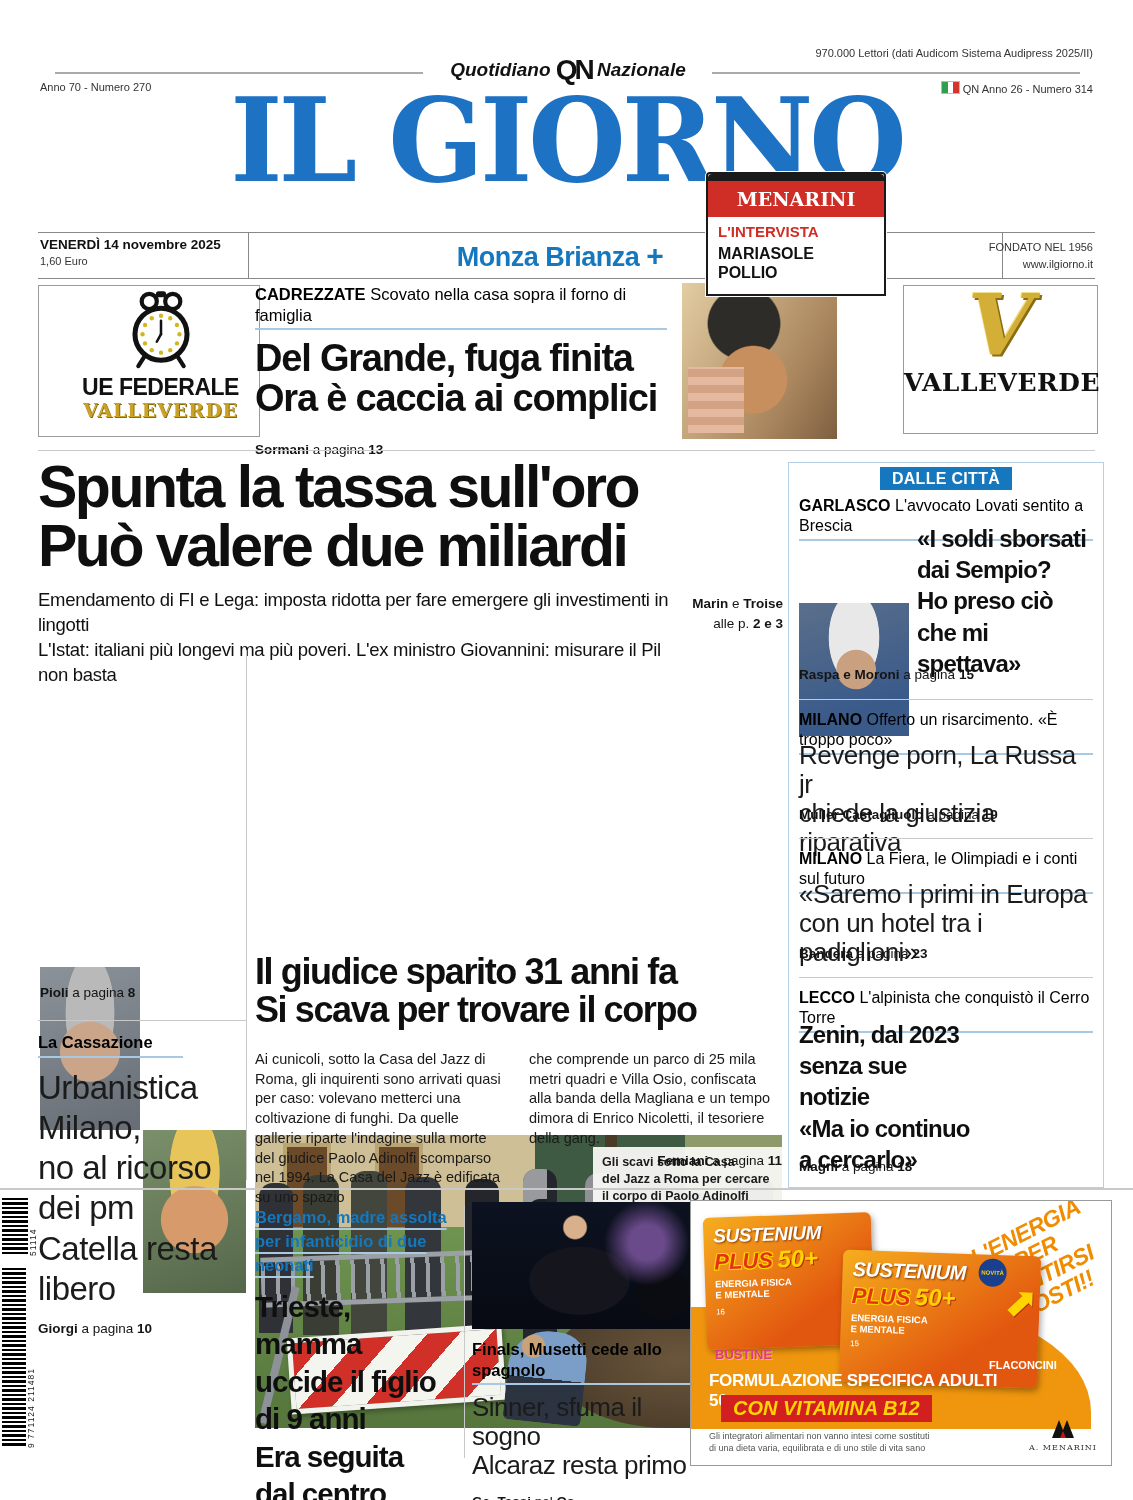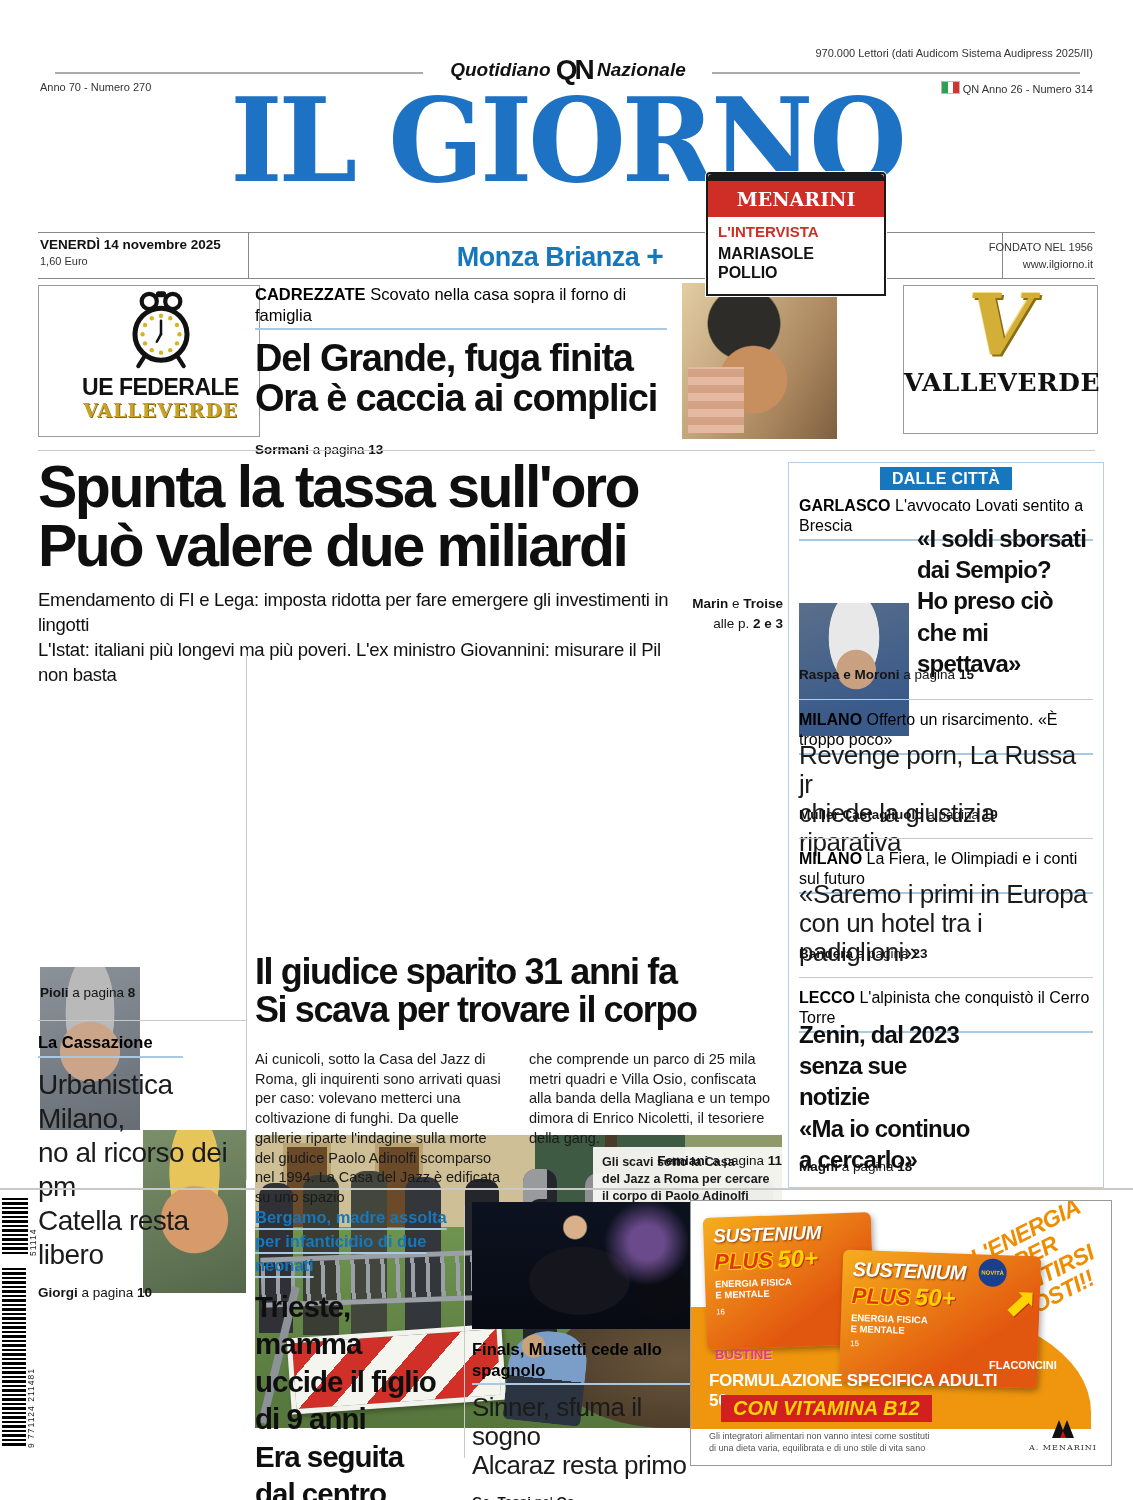--- a/index.html
+++ b/index.html
@@ -251,21 +251,21 @@
       linear-gradient(160deg,#7a8f6a,#55674a);"></div>
   <div class="abs by" style="top:985px;left:40px;">
     <b>Pioli</b>
     <span>a pagina</span>
     <b>8</b>
   </div>
   <div class="abs sep" style="top:1020px;left:38px;width:208px;"></div>
 
   <div class="abs" style="top:1032px;left:38px;width:210px;">
     <div class="k" style="font-size:16.5px;font-weight:700;display:inline-block;padding-right:30px;">La Cassazione</div>
-    <div class="hll ml" style="font-size:28px;margin-top:10px;line-height:1.22;">Urbanistica Milano,
+    <div class="hll ml" style="font-size:33px;margin-top:10px;line-height:1.22;">Urbanistica Milano,
 no al ricorso dei pm
 Catella resta libero</div>
     <div class="by" style="margin-top:12px;">
       <b>Giorgi</b>
       <span>a pagina</span>
       <b>10</b>
     </div>
   </div>
 
   <div class="abs photo" style="top:653px;left:255px;width:527px;height:293px;background:#6a8f4a;">

